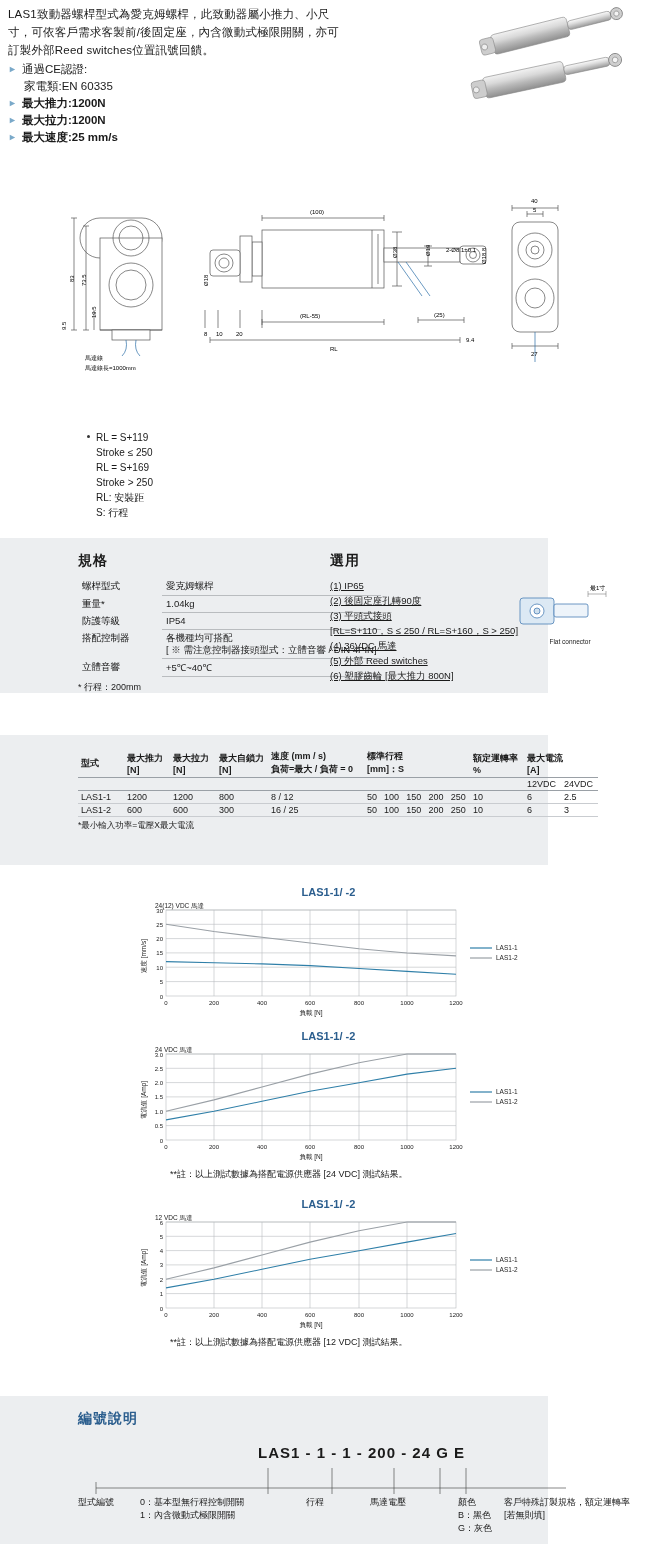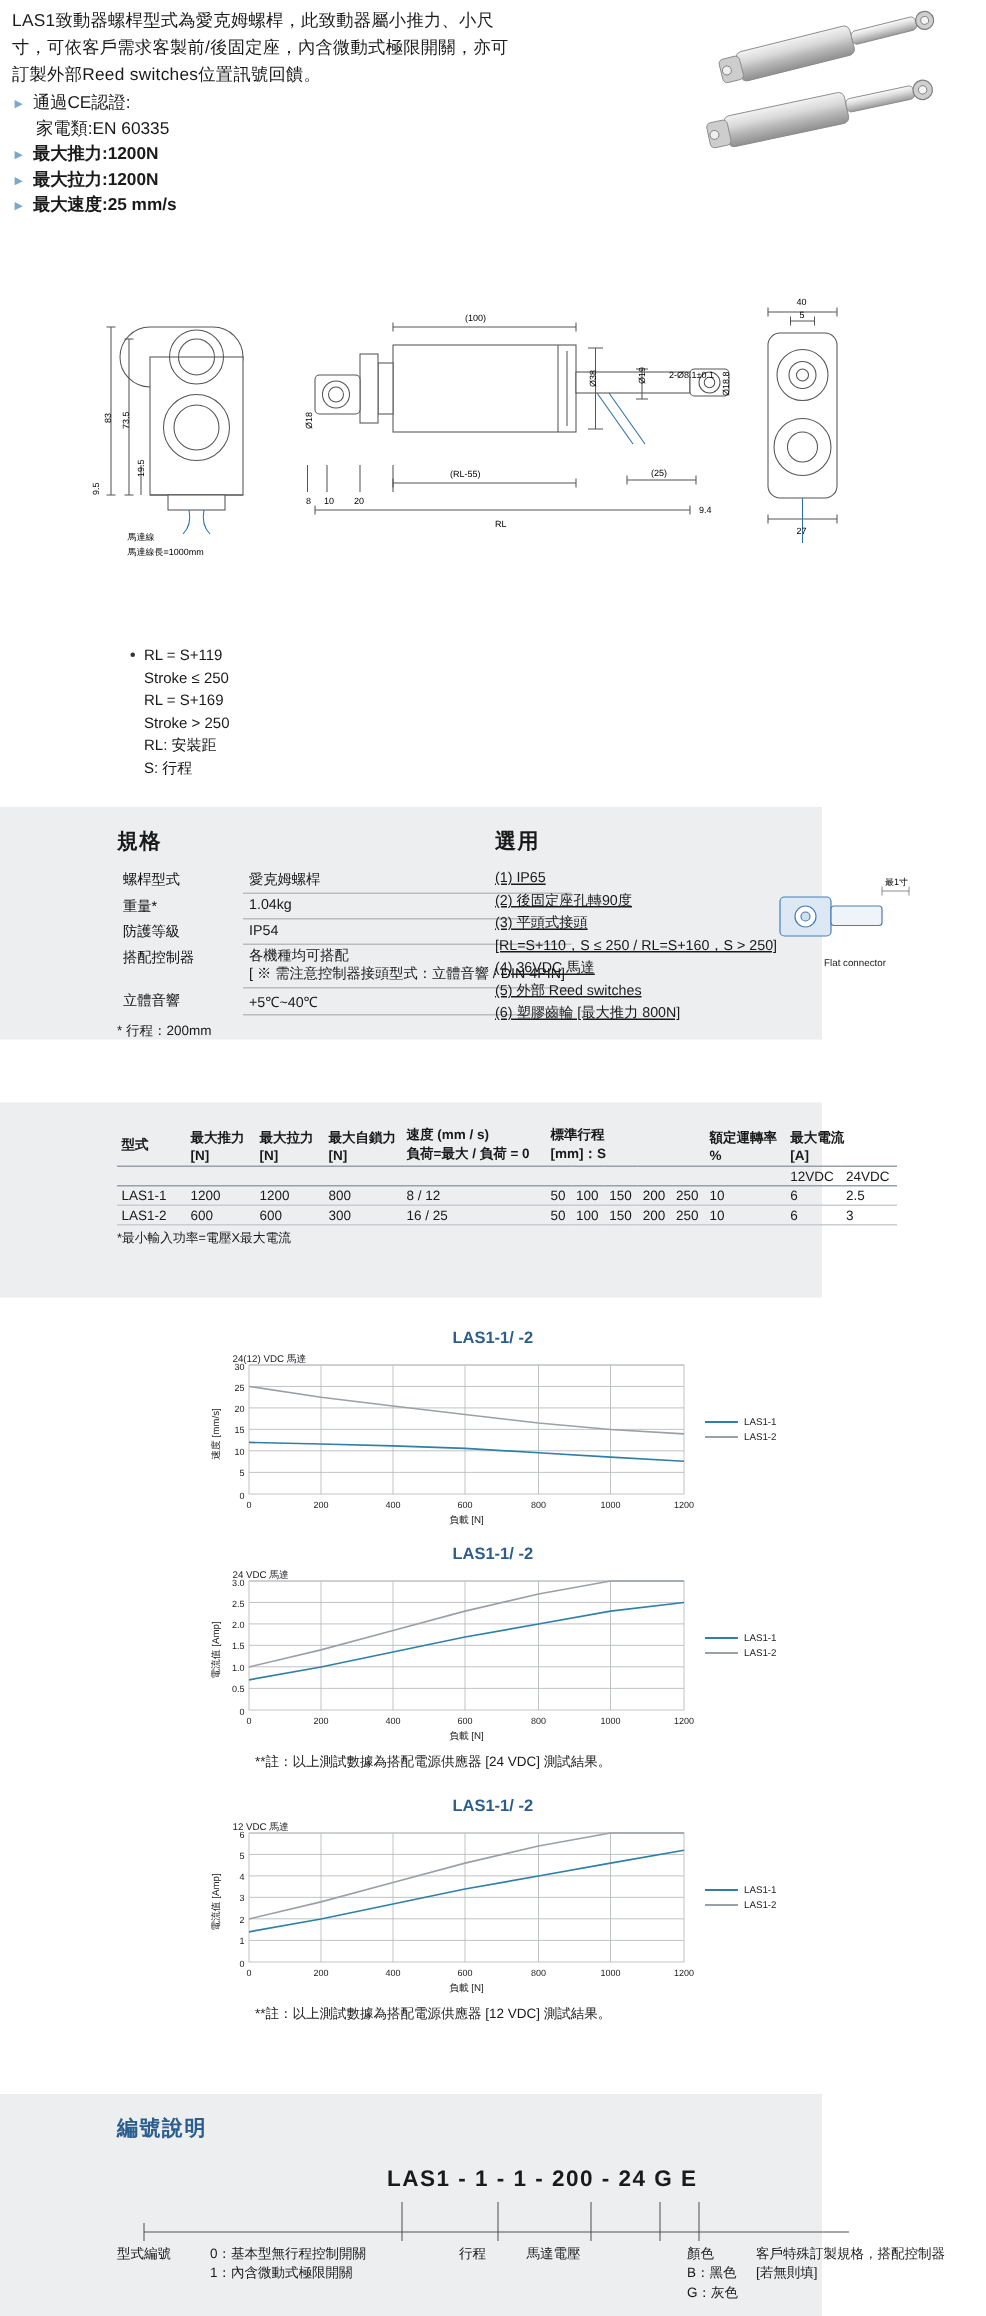--- a/index.html
+++ b/index.html
@@ -502,27 +502,27 @@
     <div class="numb" style="position:absolute; left:78px; top:100px; width:150px;">
       <div>型式編號</div>
     </div>
     <div class="numb" style="position:absolute; left:140px; top:100px; width:160px;">
       <div>0：基本型無行程控制開關</div>
       <div>1：內含微動式極限開關</div>
     </div>
     <div class="numb" style="position:absolute; left:306px; top:100px;">
       <div>行程</div>
     </div>
-    <div class="numb" style="position:absolute; left:351px; top:100px;">
+    <div class="numb" style="position:absolute; left:370px; top:100px;">
       <div>馬達電壓</div>
     </div>
     <div class="numb" style="position:absolute; left:458px; top:100px;">
       <div>顏色</div>
       <div>B：黑色</div>
       <div>G：灰色</div>
     </div>
     <div class="numb" style="position:absolute; left:504px; top:100px; width:150px;">
-      <div>客戶特殊訂製規格，搭配控制器</div>
+      <div>客戶特殊訂製規格，額定運轉率</div>
       <div>[若無則填]</div>
     </div>
   </div>
 
 </div>
 
 </body></html>

